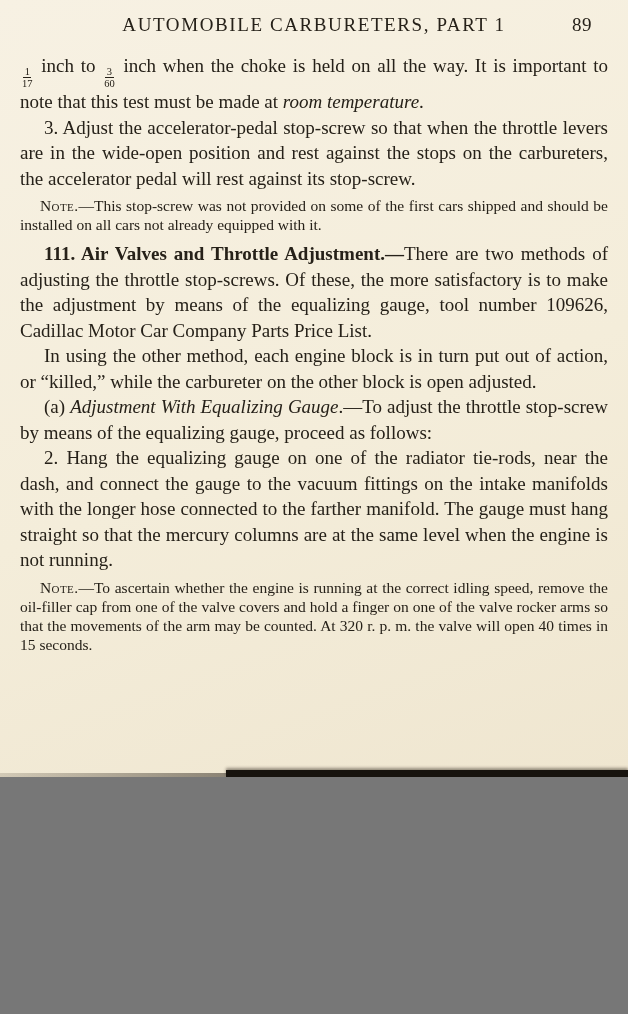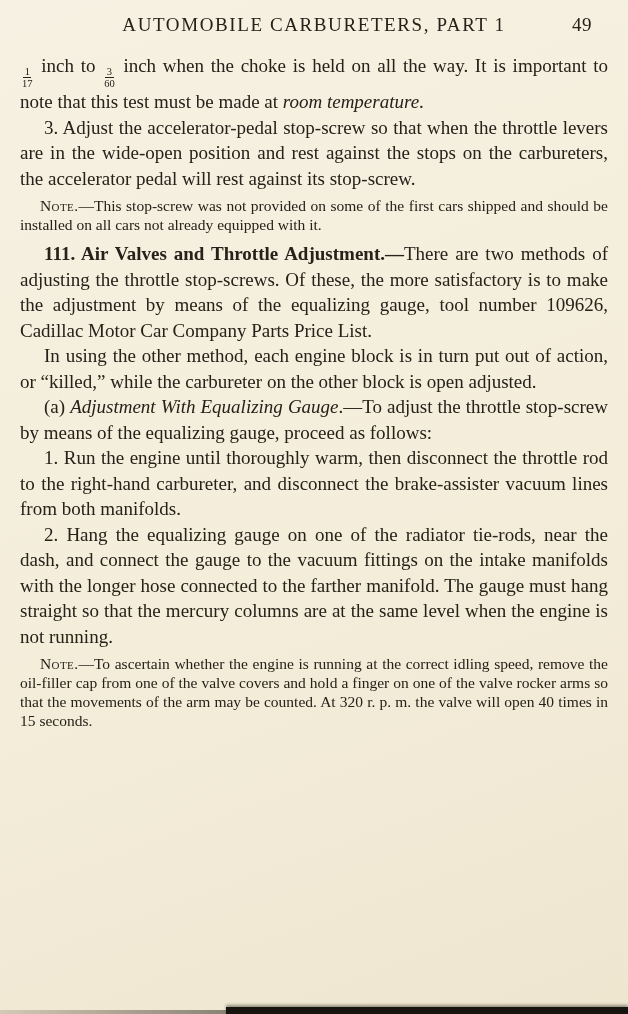--- a/index.html
+++ b/index.html
@@ -1,18 +1,18 @@
 <!DOCTYPE html>
 <html><head>
 <meta charset="utf-8">
 <style>
   * { margin:0; padding:0; box-sizing:border-box; }
   body { width:628px; background:#777; font-family:"Liberation Serif","DejaVu Serif",serif; }
   .page {
-    position:relative; width:628px; height:1014px; overflow:hidden;
+    position:relative; width:628px; height:777px; overflow:hidden;
     background: linear-gradient(160deg,#f7f1e3 0%,#f4edda 55%,#efe6d0 100%);
     color:#262119;
     padding:10px 20px 0 20px;
   }
   .header { position:relative; text-align:center; font-size:19px; letter-spacing:1.6px; margin-top:4px; margin-bottom:17px; white-space:nowrap; }
   .header .pagenum { position:absolute; right:16px; top:0; letter-spacing:0.5px; }
   p.body { font-size:19px; line-height:25.5px; text-align:justify; text-indent:24px; }
   p.noindent { text-indent:0; }
   p.sect { margin-top:7px; }
   p.note { font-size:15.5px; line-height:19px; text-align:justify; text-indent:20px; margin:5px 0 7px 0; }
@@ -24,42 +24,41 @@
   .scan-strip { position:absolute; bottom:0; left:226px; right:0; height:7px; background:#17130e; box-shadow:0 -2px 3px rgba(40,32,22,0.45); }
   .scan-smudge { position:absolute; bottom:0; left:0; width:230px; height:4px; background:linear-gradient(90deg, rgba(70,58,44,0.18), rgba(35,28,20,0.5)); }
 </style>
 </head>
 <body>
 
 <div class="page">
 
   <div class="header">
     <span>AUTOMOBILE CARBURETERS, PART 1</span>
-    <span class="pagenum">49</span>
+    <span class="pagenum">89</span>
   </div>
 
   <p class="body noindent"><span class="frac">
         <span class="num">1</span>
         <span class="den">17</span>
       </span><span> inch to </span><span class="frac">
         <span class="num">3</span>
         <span class="den">60</span>
       </span><span> inch when the choke is held on all the way.  It is important to note that this test must be made at </span><span class="ital">room temperature</span><span>.</span></p>
 
   <p class="body"><span>3.  Adjust the accelerator-pedal stop-screw so that when the throttle levers are in the wide-open position and rest against the stops on the carbureters, the accelerator pedal will rest against its stop-screw.</span></p>
 
   <p class="note"><span class="note-label">Note.</span><span>—This stop-screw was not provided on some of the first cars shipped and should be installed on all cars not already equipped with it.</span></p>
 
   <p class="body sect"><span class="bold">111.  Air Valves and Throttle Adjustment.—</span><span>There are two methods of adjusting the throttle stop-screws.  Of these, the more satisfactory is to make the adjustment by means of the equalizing gauge, tool number 109626, Cadillac Motor Car Company Parts Price List.</span></p>
 
   <p class="body"><span>In using the other method, each engine block is in turn put out of action, or “killed,” while the carbureter on the other block is open adjusted.</span></p>
 
   <p class="body"><span>(a)  </span><span class="ital">Adjustment With Equalizing Gauge</span><span>.—To adjust the throttle stop-screw by means of the equalizing gauge, proceed as follows:</span></p>
 
-  <p class="body"><span>1.  Run the engine until thoroughly warm, then disconnect the throttle rod to the right-hand carbureter, and disconnect the brake-assister vacuum lines from both manifolds.</span></p>
 
   <p class="body"><span>2.  Hang the equalizing gauge on one of the radiator tie-rods, near the dash, and connect the gauge to the vacuum fittings on the intake manifolds with the longer hose connected to the farther manifold.  The gauge must hang straight so that the mercury columns are at the same level when the engine is not running.</span></p>
 
 
   <p class="note"><span class="note-label">Note.</span><span>—To ascertain whether the engine is running at the correct idling speed, remove the oil-filler cap from one of the valve covers and hold a finger on one of the valve rocker arms so that the movements of the arm may be counted.  At 320 r. p. m. the valve will open 40 times in 15 seconds.</span></p>
 
 
   <div class="scan-smudge"></div>
   <div class="scan-strip"></div>
 

